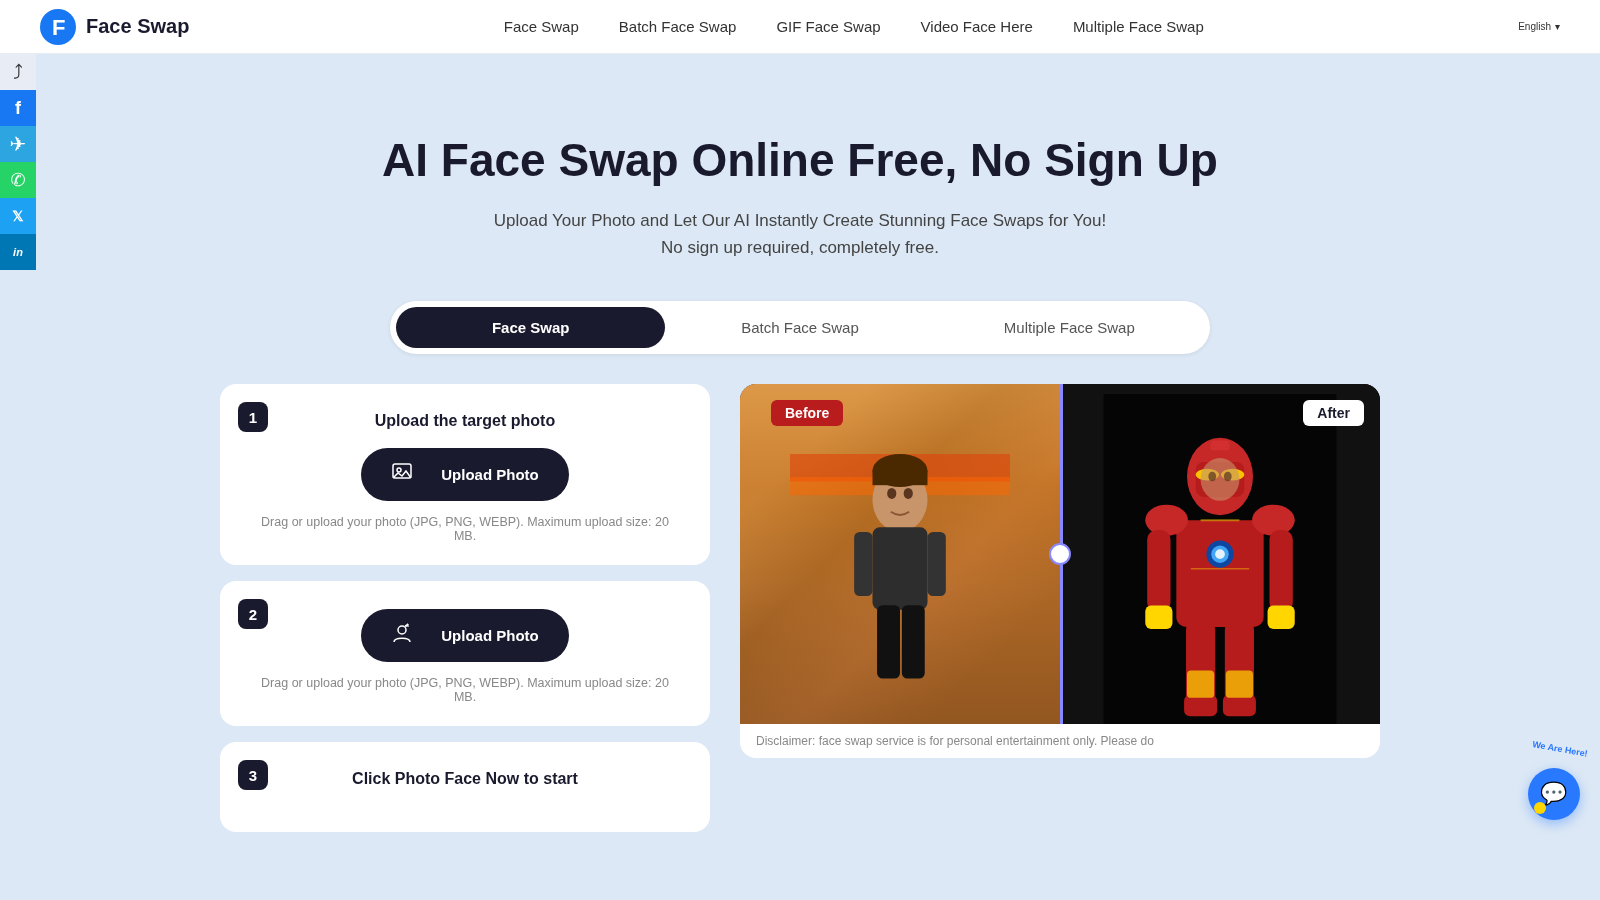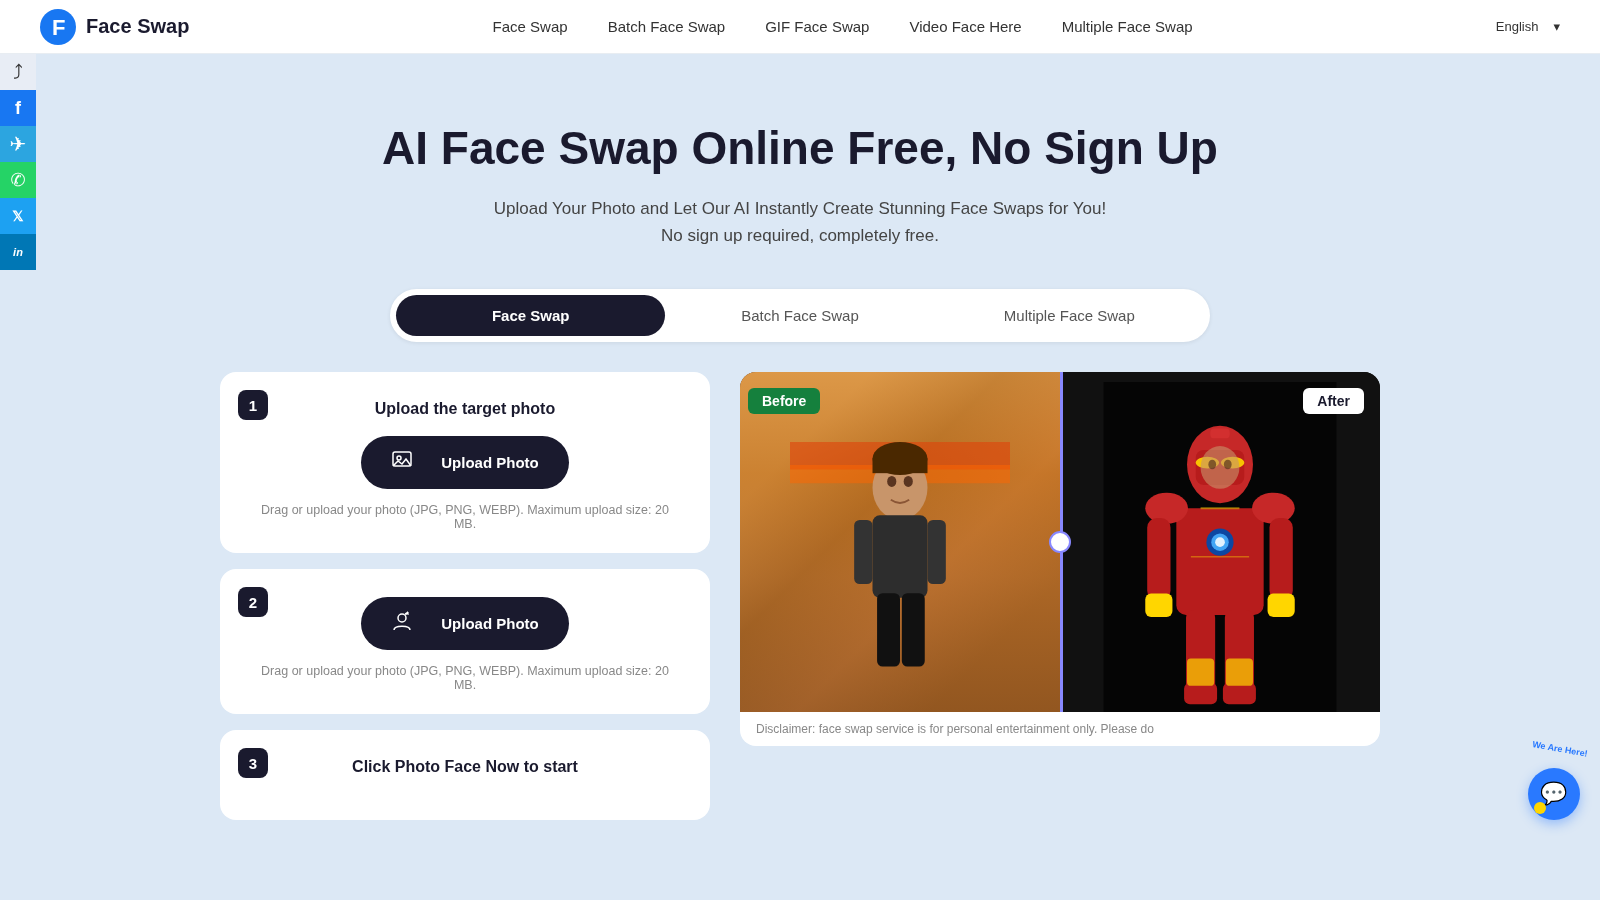--- a/index.html
+++ b/index.html
@@ -38,22 +38,22 @@
     }
     .nav-item {
       font-size: 15px;
       color: #333;
       cursor: pointer;
       white-space: nowrap;
     }
     .lang-selector {
       display: flex;
       align-items: center;
-      gap: 15px;
-      font-size: 13px;
+      gap: 4px;
+      font-size: 10px;
       color: #333;
       cursor: pointer;
     }
 
     
     .social-sidebar {
       position: fixed;
       left: 0;
       top: 54px;
       display: flex;
@@ -73,21 +73,21 @@
     .social-share { background: #e8edf5; color: #333; }
     .social-facebook { background: #1877f2; color: #fff; }
     .social-telegram { background: #2ca5e0; color: #fff; }
     .social-whatsapp { background: #25d366; color: #fff; }
     .social-twitter { background: #1da1f2; color: #fff; }
     .social-linkedin { background: #0077b5; color: #fff; }
 
     
     .main {
       max-width: 1200px;
-      margin: 0 auto;
+      margin: 12px auto;
       padding: 68px 20px 0;
     }
     .hero-title {
       text-align: center;
       font-size: 46px;
       font-weight: 800;
       color: #1a1a2e;
       margin-bottom: 20px;
       line-height: 1.15;
     }
@@ -211,22 +211,22 @@
     .preview-before-label, .preview-after-label {
       position: absolute;
       top: 16px;
       font-size: 14px;
       font-weight: 700;
       padding: 5px 14px;
       border-radius: 6px;
       z-index: 5;
     }
     .preview-before-label {
-      left: 8px;
-      background: #15803d;
+      left: 31px;
+      background: #b91c1c;
       color: #fff;
     }
     .preview-after-label {
       right: 16px;
       background: #fff;
       color: #1a1a2e;
     }
 
     
     .preview-image-sim {

